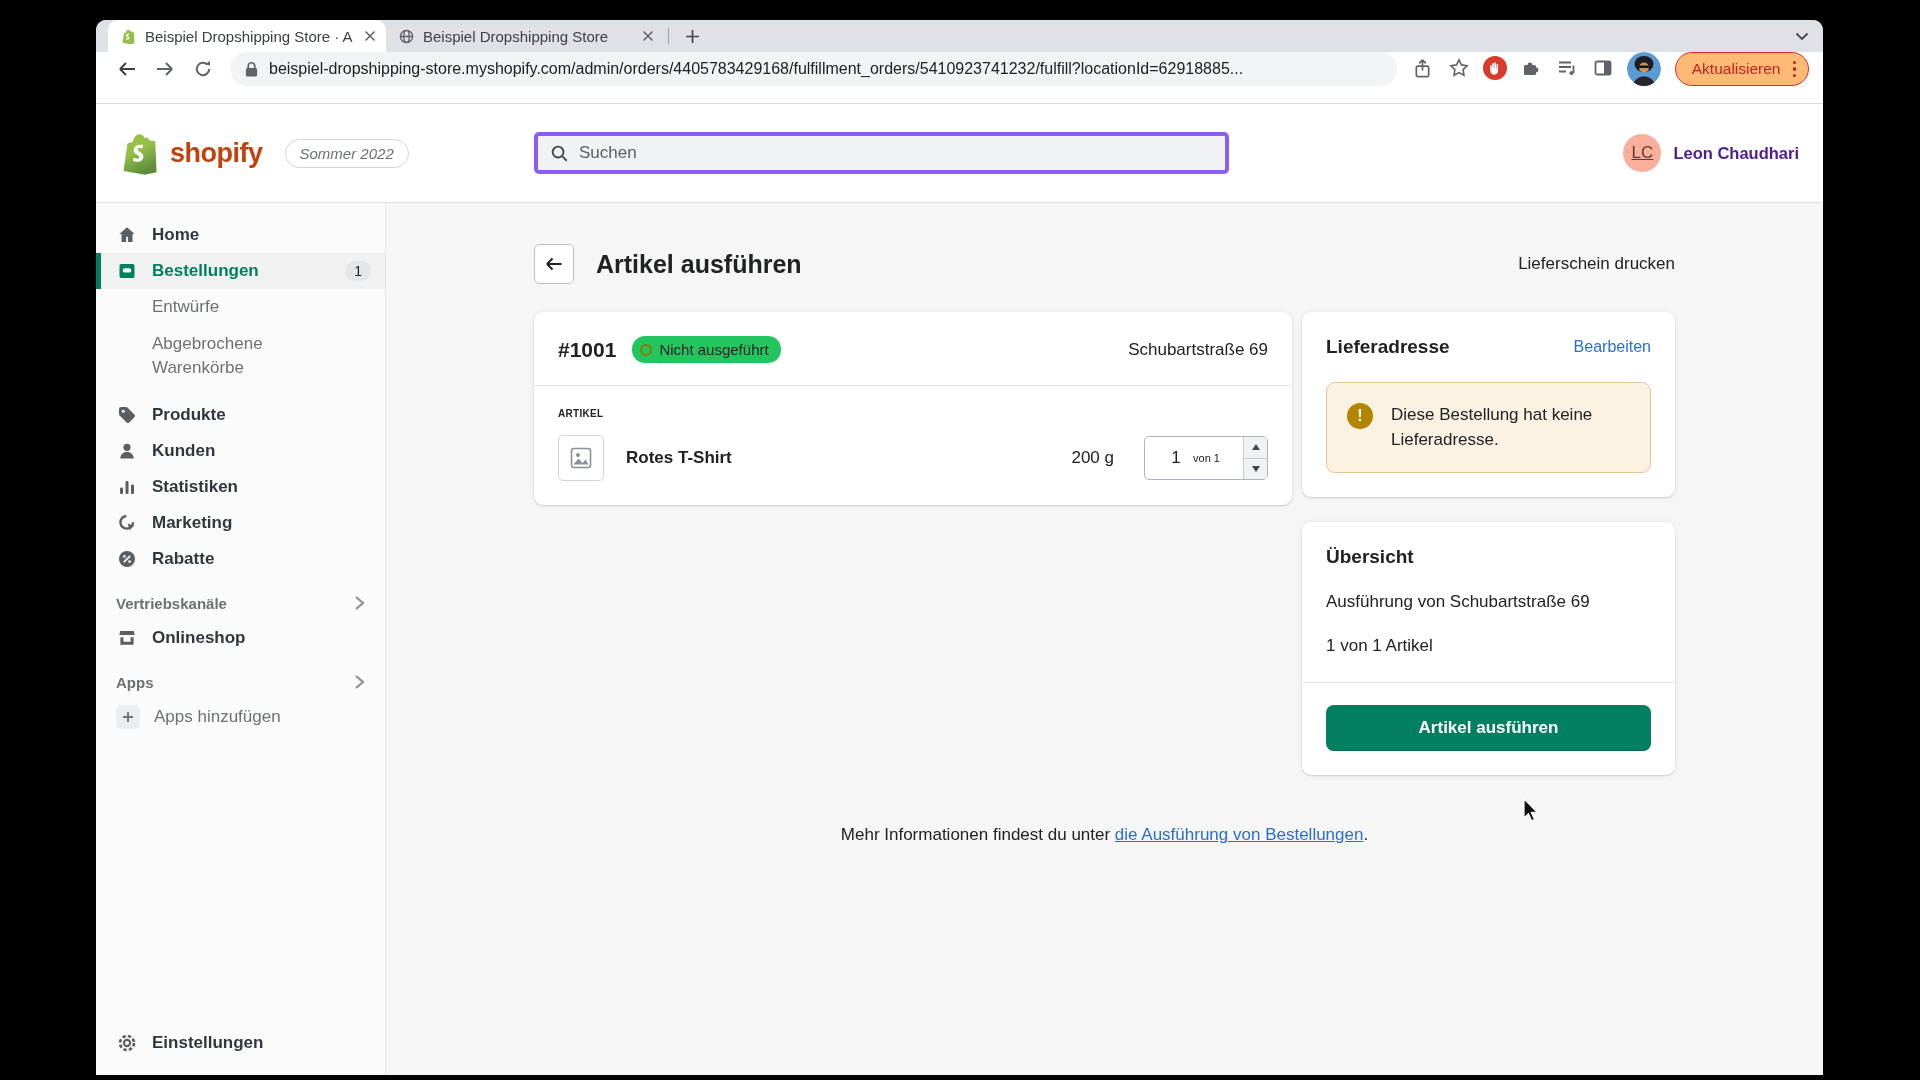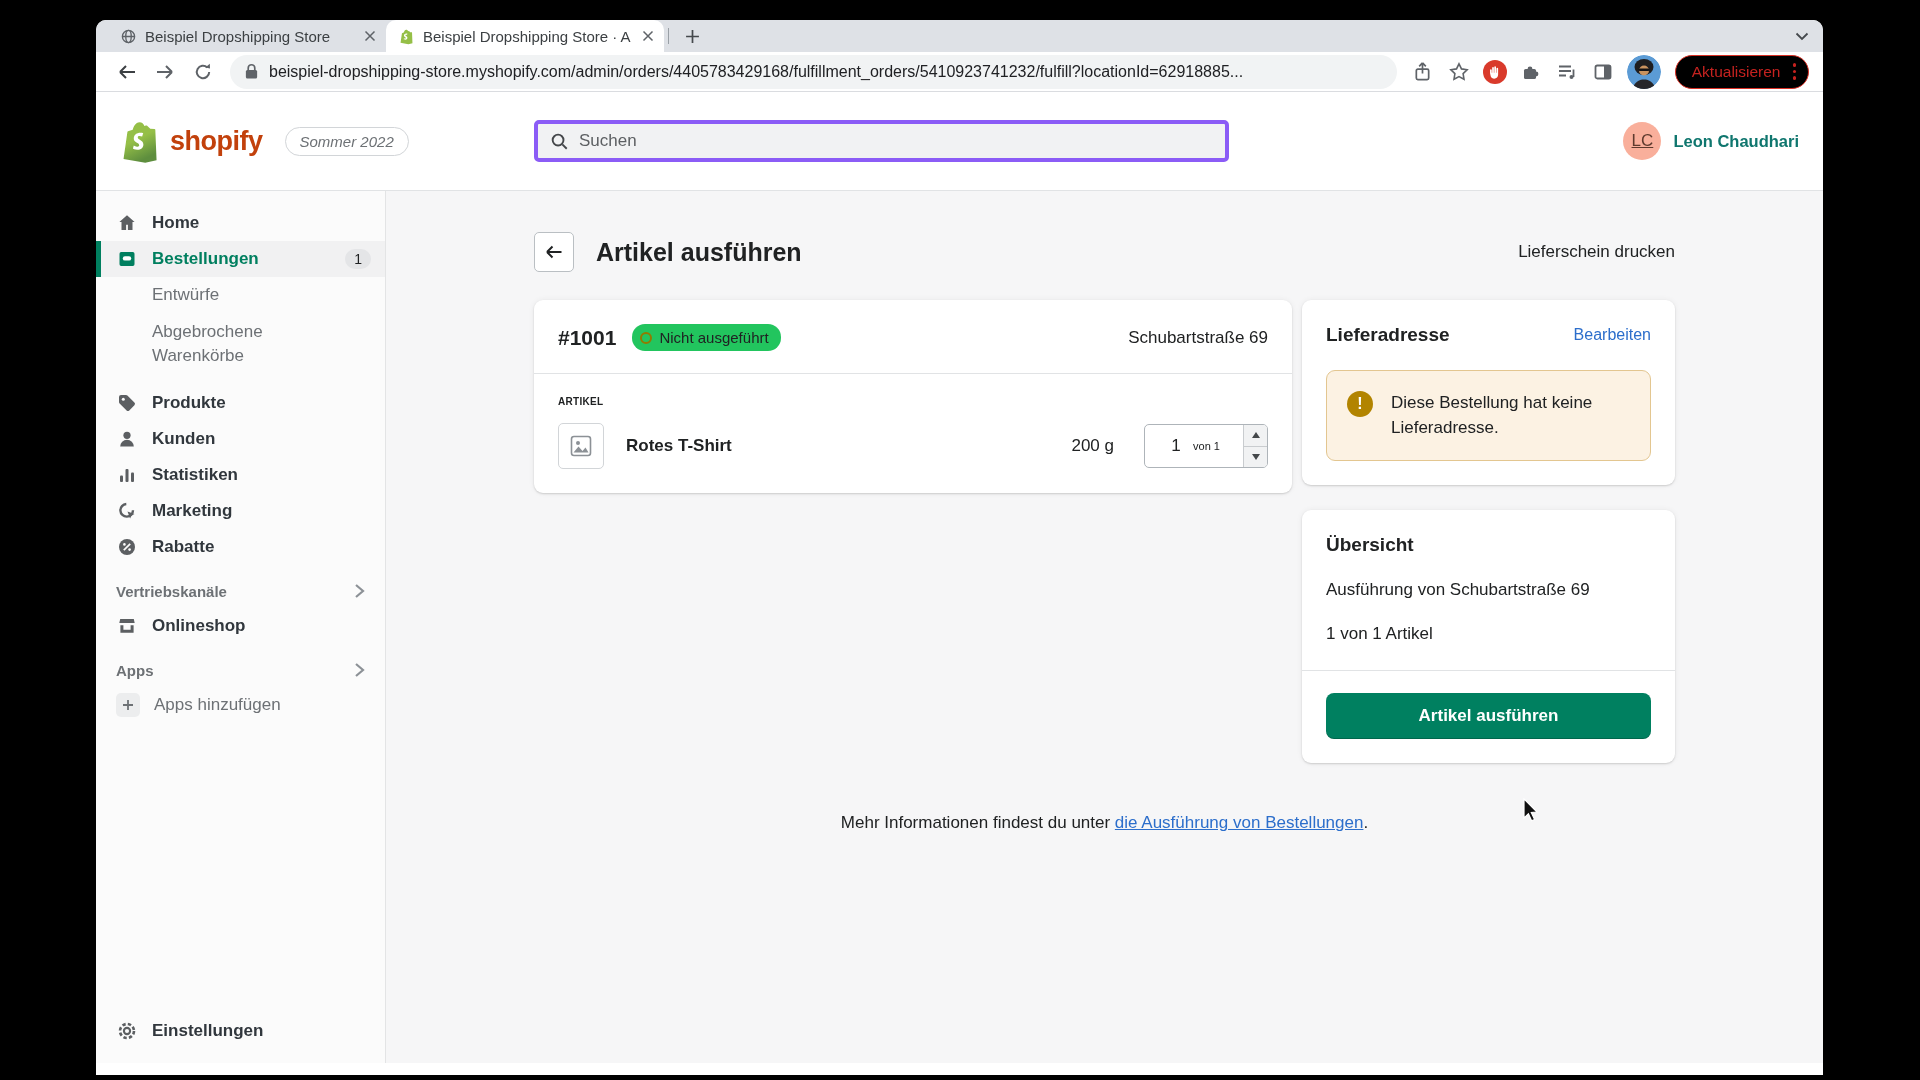--- a/index.html
+++ b/index.html
@@ -12,43 +12,43 @@
   
   .tabstrip { height:32px; background:#DEE1E6; display:flex; align-items:flex-end; padding-left:12px; }
   .tab { height:32px; display:flex; align-items:center; gap:8px; padding:0 10px 0 12px; width:278px; font-size:15px; color:#3C4043; }
   .tab.active { background:#fff; border-radius:10px 10px 0 0; }
   .tab .tab-title { flex:1; white-space:nowrap; overflow:hidden; }
   .tab-divider { width:1px; height:16px; background:#9AA0A6; margin:0 4px 8px 4px; }
   .newtab-btn { width:26px; height:26px; margin:0 0 3px 6px; display:flex; align-items:center; justify-content:center; color:#45494D; }
   .tabstrip-caret { margin-left:auto; margin-right:14px; align-self:center; color:#45494D; }
 
   
-  .toolbar { height:40px; background:#fff; display:flex; align-items:center; padding:0 14px; gap:4px; border-bottom:1px solid #DADCE0; }
+  .toolbar { height:52px; background:#fff; display:flex; padding:0 14px; gap:4px; border-bottom:1px solid #DADCE0; }
   .nav-ico { width:34px; height:34px; display:flex; align-items:center; justify-content:center; color:#5F6368; flex:0 0 auto; }
   .omnibox { flex:1; height:34px; background:#F1F3F4; border-radius:17px; display:flex; align-items:center; padding:0 12px 0 14px; margin:0 6px; min-width:0; }
   .omnibox .url { font-size:16px; color:#202124; white-space:nowrap; overflow:hidden; flex:1; }
   .tool-ico { width:32px; height:32px; display:flex; align-items:center; justify-content:center; color:#5F6368; flex:0 0 auto; }
   .adblock { width:24px; height:24px; border-radius:50%; background:#D93A2B; display:flex; align-items:center; justify-content:center; }
   .chrome-avatar { width:34px; height:34px; border-radius:50%; overflow:hidden; flex:0 0 auto; margin:0 4px; }
-  .update-pill { height:34px; border:1.5px solid #D93025; border-radius:17px; display:flex; align-items:center; gap:12px; padding:0 12px 0 16px; margin-left:6px; background:#000000; }
+  .update-pill { height:34px; border:1.5px solid #D93025; border-radius:17px; display:flex; align-items:center; gap:12px; padding:0 12px 0 16px; margin-left:6px; background:#fdba74; }
   .update-pill span { color:#C5221F; font-size:15.5px; }
   .kebab { display:flex; flex-direction:column; gap:3px; }
   .kebab i { width:3.5px; height:3.5px; border-radius:50%; background:#C5221F; }
 
   
   .sh-topbar { height:99px; background:#fff; border-bottom:1px solid #E1E3E5; position:relative; display:flex; align-items:center; padding:0 24px 0 22px; }
   .logo-group { display:flex; align-items:center; gap:10px; }
   .wordmark { font-size:27px; font-weight:bold; color:#c2410c; letter-spacing:-0.5px; }
   .version-pill { margin-left:12px; border:1px solid #D2D5D8; border-radius:15px; padding:5px 14px; font-size:15px; font-style:italic; color:#6D7175; }
   .sh-search { position:absolute; left:438px; top:50%; transform:translateY(-50%); width:695px; height:42px; background:#F1F2F3; border:4px solid #8b5cf6; border-radius:5px; display:flex; align-items:center; padding:0 12px; gap:10px; }
   .sh-search input { border:none; outline:none; background:transparent; font-size:17px; color:#202223; width:100%; font-family:inherit; }
   .sh-search input::placeholder { color:#5C5F62; }
   .sh-user { margin-left:auto; display:flex; align-items:center; gap:12px; }
   .lc-avatar { width:38px; height:38px; border-radius:50%; background:#F9AF9B; color:#5E3A2E; display:flex; align-items:center; justify-content:center; font-size:17px;text-decoration:underline; }
-  .sh-user .uname { font-size:16.5px; font-weight:bold; color:#0f766e; }
+  .sh-user .uname { font-size:16.5px; font-weight:bold; color:#4c1d95; }
 
   
   .frame-body { display:flex; height:872px; }
 
   
   .sidebar { width:290px; background:#FBFBFB; border-right:1px solid #E3E4E5; position:relative; padding-top:14px; flex:0 0 auto; }
   .sb-item { height:36px; display:flex; align-items:center; gap:14px; padding:0 14px 0 20px; font-size:17px; font-weight:bold; color:#31373D; position:relative; }
   .sb-item .ico { width:22px; height:22px; color:#5C5F62; display:flex; align-items:center; justify-content:center; flex:0 0 auto; }
   .sb-item.active { background:#F1F1F2; color:var(--green,#007F5F); }
   .sb-item.active .ico { color:var(--green,#007F5F); }
@@ -113,43 +113,43 @@
 
   .cursor { position:absolute; left:1523px; top:798px; z-index:50; }
   svg { display:block; }
 </style>
 </head>
 <body>
 
 <div class="window">
 
   <div class="tabstrip">
+    <div class="tab active">
+      <span>
+        <svg width="17" height="17" viewBox="0 0 20 20">
+            <path d="M16.5 5.3c0-.2-.2-.3-.4-.3l-1.8-.1-1.3-1.3c-.2-.2-.4-.1-.5-.1l-.7.2C11.4 2.6 10.7 2 9.8 2 8 2 7.1 4.2 6.8 5.3l-1.6.5c-.5.2-.5.2-.6.7L3 17.4 12.2 19l4.8-1L16.5 5.3z" fill="#95BF47"></path>
+            <path d="M10.6 8.1c-.6-.2-1.9-.5-1.9.4 0 1.1 2.4 1 2.4 3 0 1.6-1.3 2.3-2.7 2.2-.9 0-1.7-.5-1.7-.5l.3-1.2s.9.5 1.6.4c.5 0 .7-.3.7-.6 0-1.2-2.3-1-2.3-2.9 0-1.6 1.4-2.5 3-2.4.7 0 1 .2 1 .2l-.4 1.4z" fill="#fff"></path>
+          </svg>
+      </span>
+      <span class="tab-title">Beispiel Dropshipping Store · A</span>
+      <span>
+        <svg width="12" height="12" viewBox="0 0 12 12">
+            <path d="M1.5 1.5l9 9M10.5 1.5l-9 9" stroke="#5F6368" stroke-width="1.5"></path>
+          </svg>
+      </span>
+    </div>
     <div class="tab">
       <span>
         <svg width="17" height="17" viewBox="0 0 20 20" fill="none" stroke="#5F6368" stroke-width="1.6">
             <circle cx="10" cy="10" r="7.2"></circle>
             <ellipse cx="10" cy="10" rx="3.2" ry="7.2"></ellipse>
             <path d="M2.8 10h14.4"></path>
           </svg>
       </span>
       <span class="tab-title">Beispiel Dropshipping Store</span>
-      <span>
-        <svg width="12" height="12" viewBox="0 0 12 12">
-            <path d="M1.5 1.5l9 9M10.5 1.5l-9 9" stroke="#5F6368" stroke-width="1.5"></path>
-          </svg>
-      </span>
-    </div>
-    <div class="tab active">
-      <span>
-        <svg width="17" height="17" viewBox="0 0 20 20">
-            <path d="M16.5 5.3c0-.2-.2-.3-.4-.3l-1.8-.1-1.3-1.3c-.2-.2-.4-.1-.5-.1l-.7.2C11.4 2.6 10.7 2 9.8 2 8 2 7.1 4.2 6.8 5.3l-1.6.5c-.5.2-.5.2-.6.7L3 17.4 12.2 19l4.8-1L16.5 5.3z" fill="#95BF47"></path>
-            <path d="M10.6 8.1c-.6-.2-1.9-.5-1.9.4 0 1.1 2.4 1 2.4 3 0 1.6-1.3 2.3-2.7 2.2-.9 0-1.7-.5-1.7-.5l.3-1.2s.9.5 1.6.4c.5 0 .7-.3.7-.6 0-1.2-2.3-1-2.3-2.9 0-1.6 1.4-2.5 3-2.4.7 0 1 .2 1 .2l-.4 1.4z" fill="#fff"></path>
-          </svg>
-      </span>
-      <span class="tab-title">Beispiel Dropshipping Store · A</span>
       <span>
         <svg width="12" height="12" viewBox="0 0 12 12">
             <path d="M1.5 1.5l9 9M10.5 1.5l-9 9" stroke="#5F6368" stroke-width="1.5"></path>
           </svg>
       </span>
     </div>
     <div class="tab-divider"></div>
     <div class="newtab-btn">
       <svg width="15" height="15" viewBox="0 0 14 14">
           <path d="M7 1v12M1 7h12" stroke="#45494D" stroke-width="1.6"></path>

